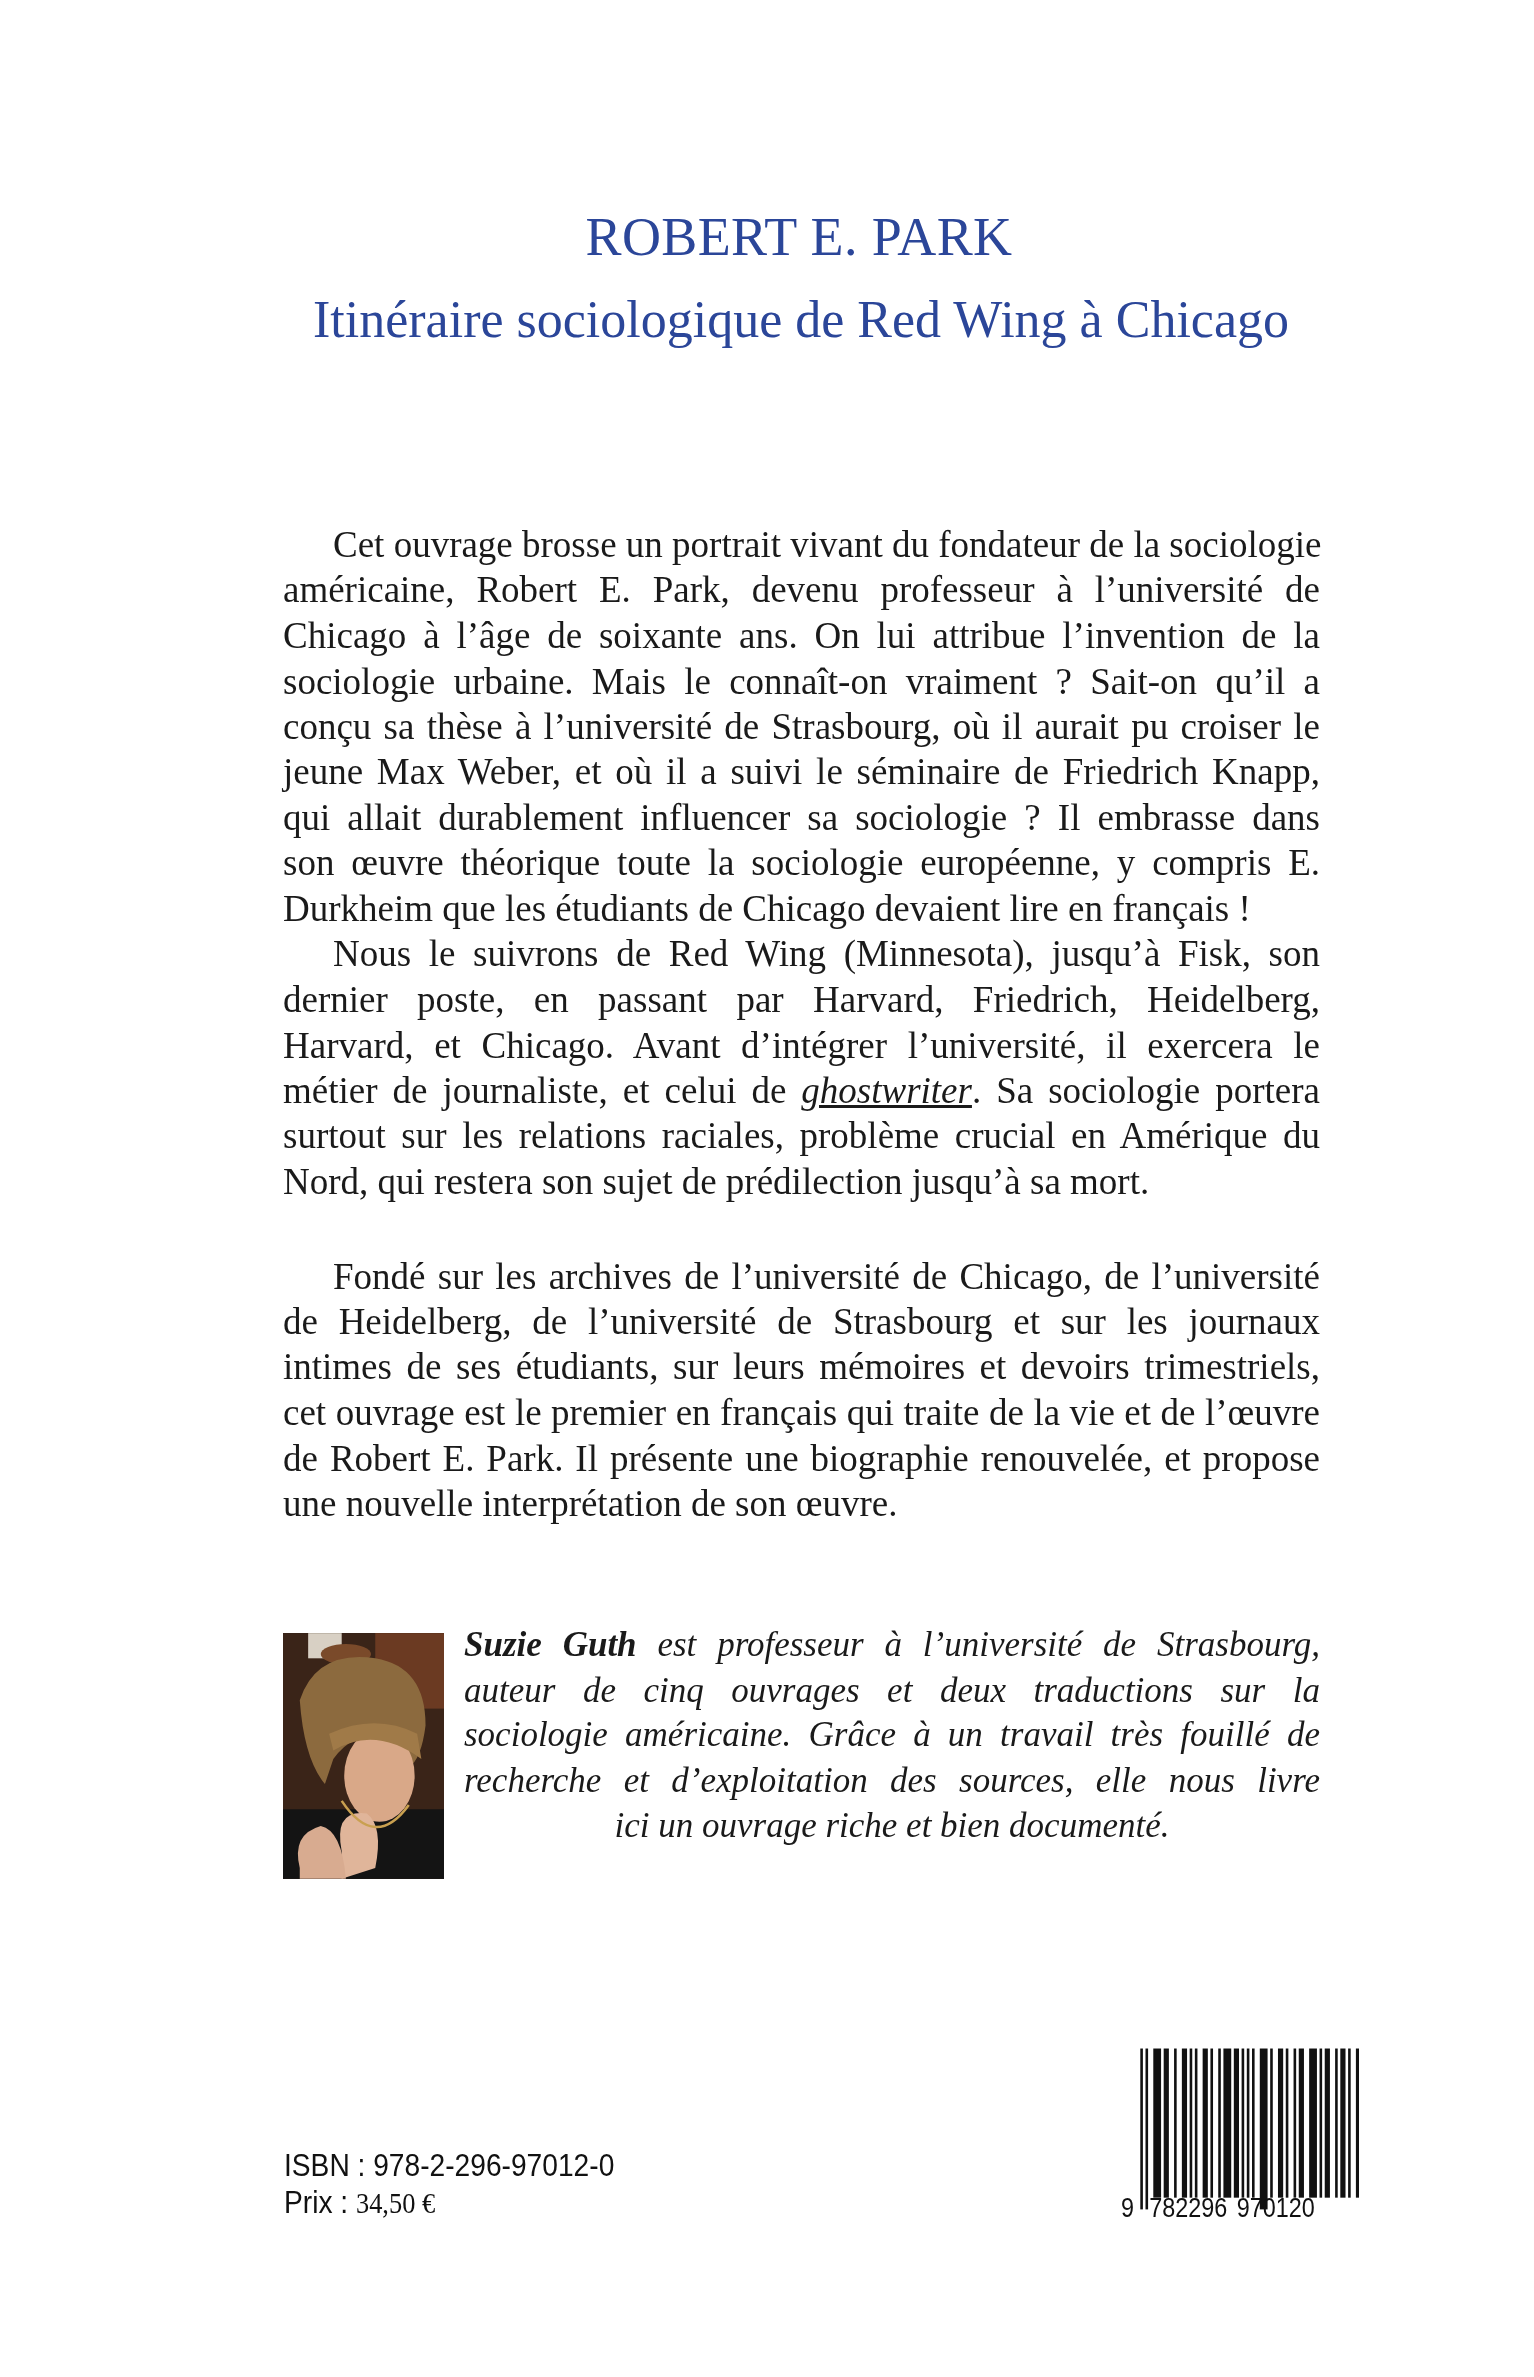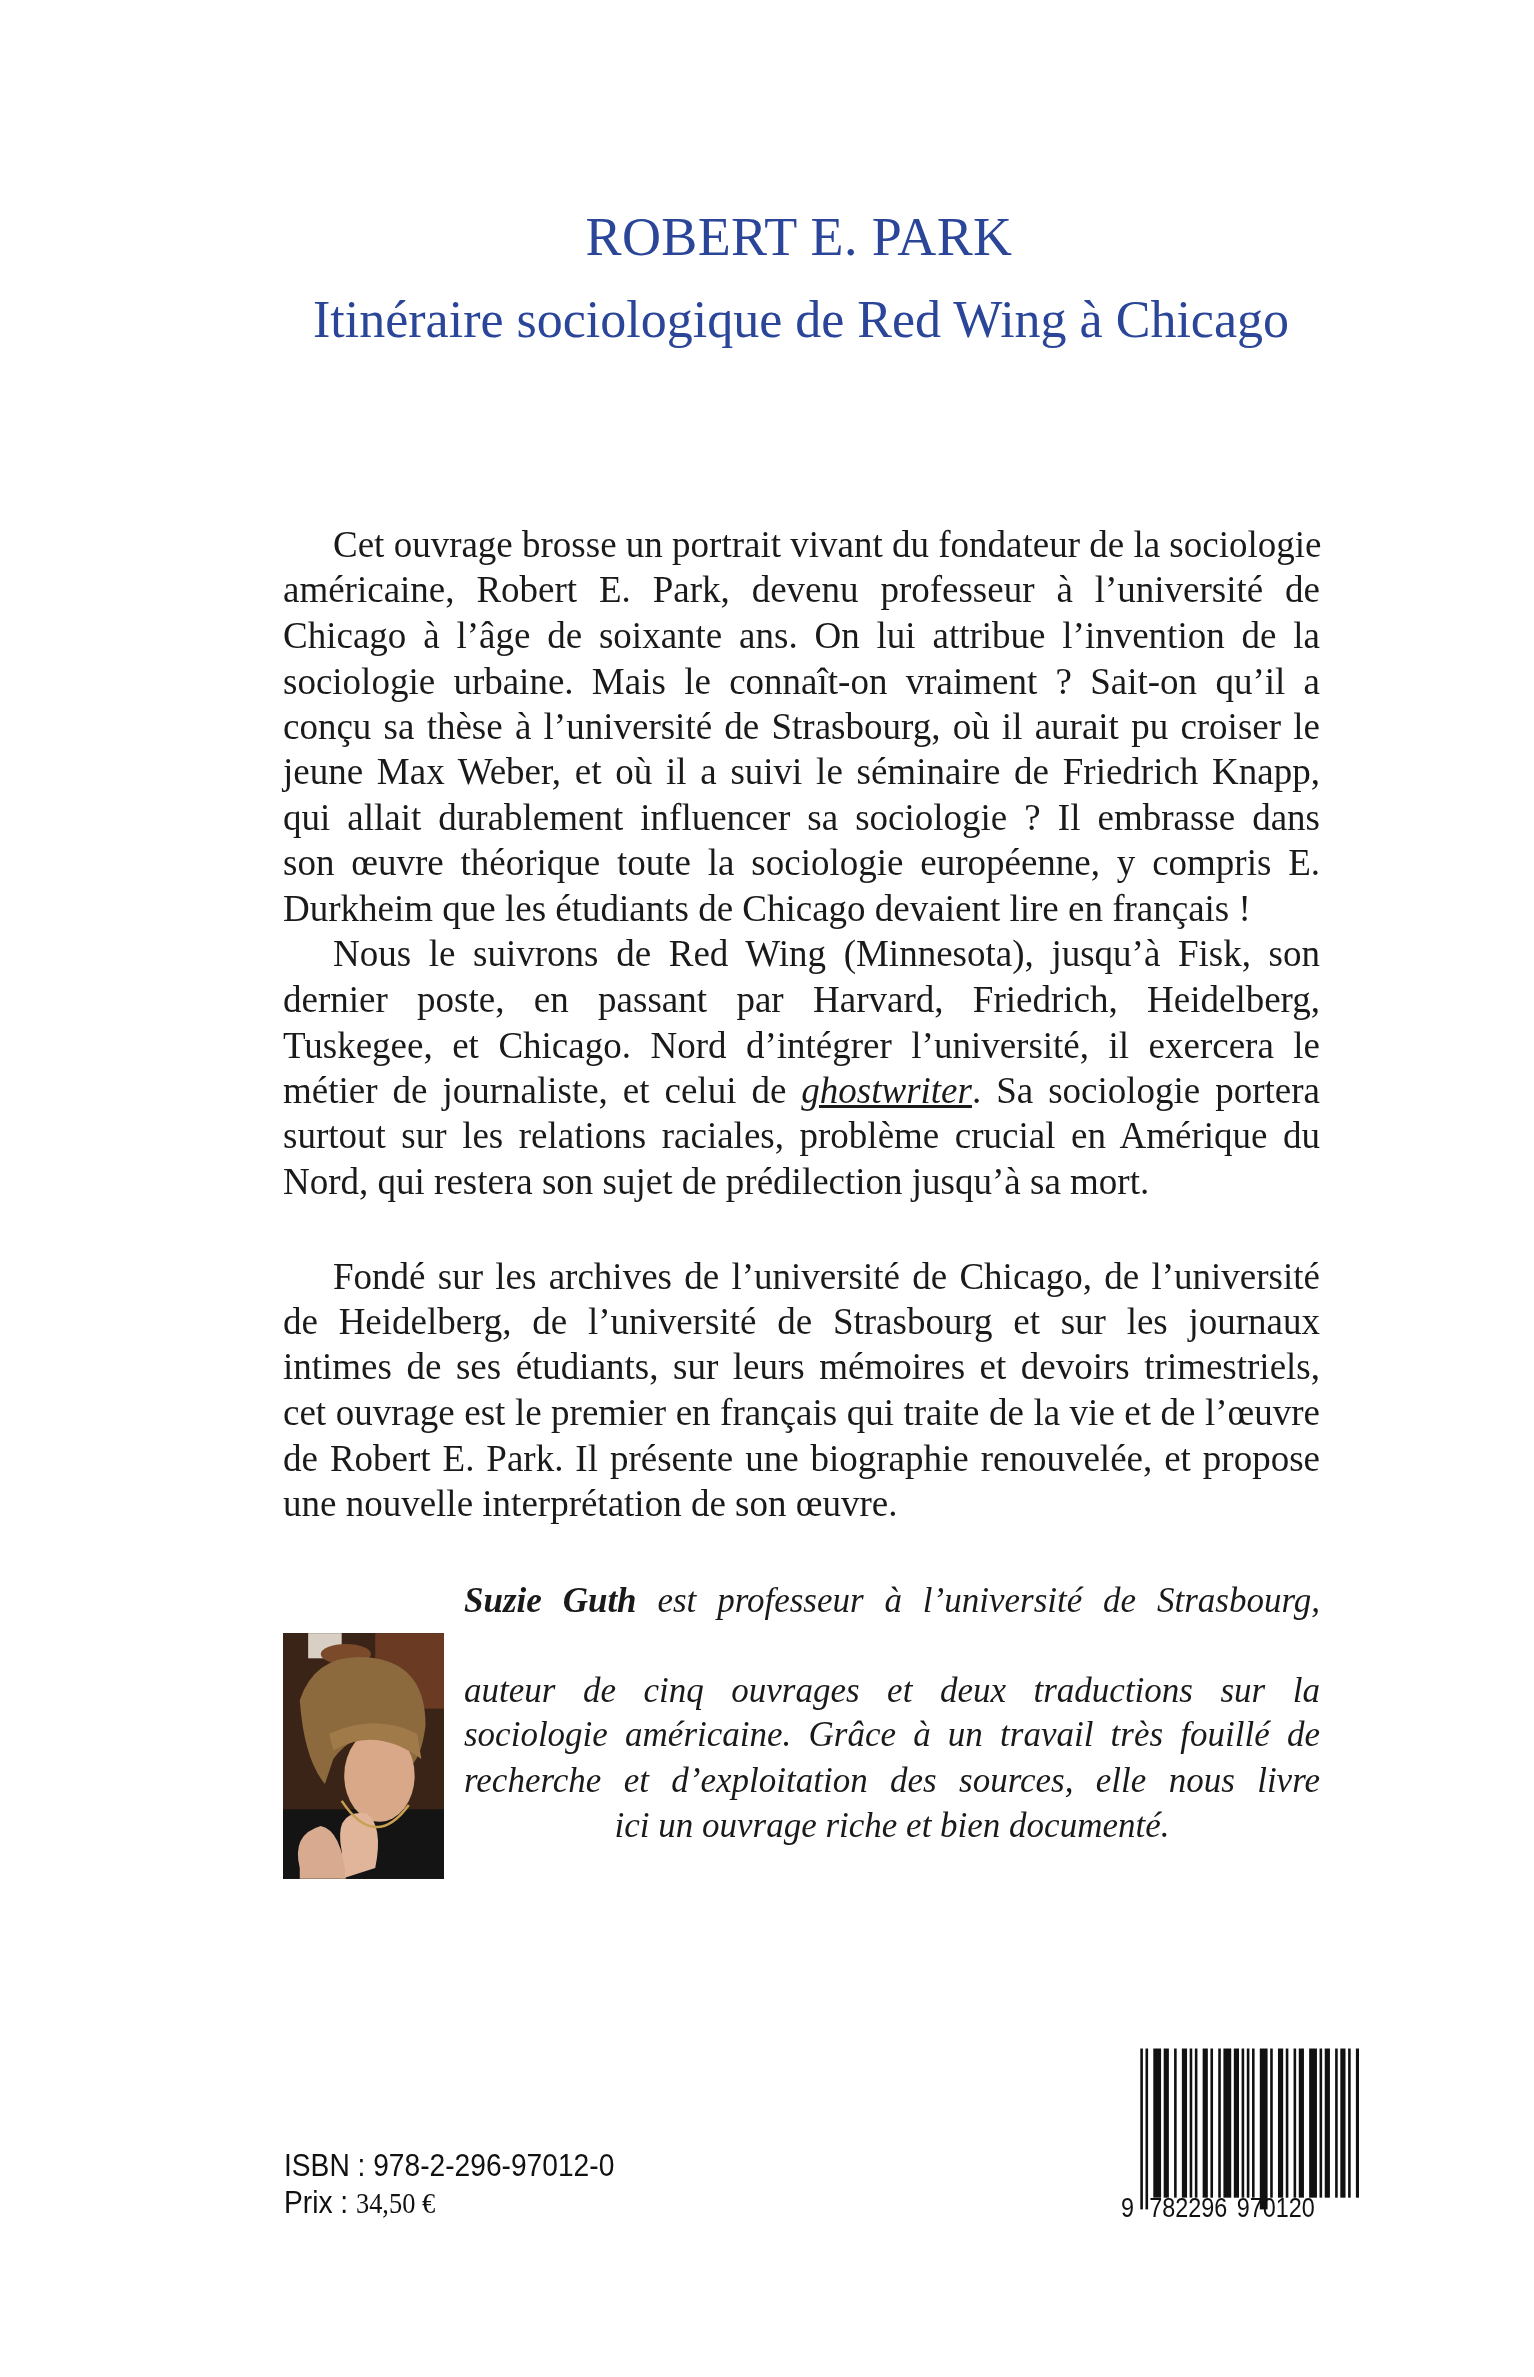--- a/index.html
+++ b/index.html
@@ -33,21 +33,21 @@
     <div class="line j" style="top:617px">Chicago à l’âge de soixante ans. On lui attribue l’invention de la</div>
     <div class="line j" style="top:663px">sociologie urbaine. Mais le connaît-on vraiment ? Sait-on qu’il a</div>
     <div class="line j" style="top:708px">conçu sa thèse à l’université de Strasbourg, où il aurait pu croiser le</div>
     <div class="line j" style="top:753px">jeune Max Weber, et où il a suivi le séminaire de Friedrich Knapp,</div>
     <div class="line j" style="top:799px">qui allait durablement influencer sa sociologie ? Il embrasse dans</div>
     <div class="line j" style="top:844px">son œuvre théorique toute la sociologie européenne, y compris E.</div>
     <div class="line" style="top:890px">Durkheim que les étudiants de Chicago devaient lire en français !</div>
 
     <div class="line j ind" style="top:935px">Nous le suivrons de Red Wing (Minnesota), jusqu’à Fisk, son</div>
     <div class="line j" style="top:981px">dernier poste, en passant par Harvard, Friedrich, Heidelberg,</div>
-    <div class="line j" style="top:1027px">Tuskegee, et Chicago. Nord d’intégrer l’université, il exercera le</div>
+    <div class="line j" style="top:1027px">Harvard, et Chicago. Avant d’intégrer l’université, il exercera le</div>
     <div class="line j" style="top:1072px"><span>métier de journaliste, et celui de </span><em>ghostwriter</em><span>. Sa sociologie portera</span></div>
     <div class="line j" style="top:1117px">surtout sur les relations raciales, problème crucial en Amérique du</div>
     <div class="line" style="top:1163px">Nord, qui restera son sujet de prédilection jusqu’à sa mort.</div>
 
     <div class="line j ind" style="top:1258px">Fondé sur les archives de l’université de Chicago, de l’université</div>
     <div class="line j" style="top:1303px">de Heidelberg, de l’université de Strasbourg et sur les journaux</div>
     <div class="line j" style="top:1348px">intimes de ses étudiants, sur leurs mémoires et devoirs trimestriels,</div>
     <div class="line j" style="top:1394px">cet ouvrage est le premier en français qui traite de la vie et de l’œuvre</div>
     <div class="line j" style="top:1440px">de Robert E. Park. Il présente une biographie renouvelée, et propose</div>
     <div class="line" style="top:1485px">une nouvelle interprétation de son œuvre.</div>
@@ -63,21 +63,21 @@
       <path d="M20 80 Q40 20 110 30 Q170 40 170 110 Q165 150 150 160 L140 120 Q90 110 60 150 L50 180 Q25 150 20 80Z" fill="#8c6a3e"></path>
       <ellipse cx="115" cy="170" rx="42" ry="55" fill="#d9a888"></ellipse>
       <path d="M60 140 Q110 110 165 150 L160 120 Q110 95 55 120Z" fill="#a07a48"></path>
       <path d="M70 260 Q60 210 100 215 Q120 230 110 280 L70 293Z" fill="#e0b59a"></path>
       <path d="M20 280 Q10 240 45 230 Q70 235 75 293 L20 293Z" fill="#d8ab90"></path>
       <path d="M70 200 Q110 260 150 205" stroke="#c9a050" stroke-width="3" fill="none"></path>
     </svg>
   </div>
 
   <div class="author">
-    <div class="line j" style="top:1583px"><span class="name">Suzie Guth</span><span> est professeur à l’université de Strasbourg,</span></div>
+    <div class="line j" style="top:1627px"><span class="name">Suzie Guth</span><span> est professeur à l’université de Strasbourg,</span></div>
     <div class="line j" style="top:1673px">auteur de cinq ouvrages et deux traductions sur la</div>
     <div class="line j" style="top:1717px">sociologie américaine. Grâce à un travail très fouillé de</div>
     <div class="line j" style="top:1763px">recherche et d’exploitation des sources, elle nous livre</div>
     <div class="line" style="top:1808px">ici un ouvrage riche et bien documenté.</div>
   </div>
 
   <div class="isbn" style="top:2149px"><span>ISBN : </span><span>978-2-296-97012-0</span></div>
   <div class="isbn" style="top:2186px"><span>Prix : </span><span class="price-val">34,50 €</span></div>
 
   <div class="barcode">

